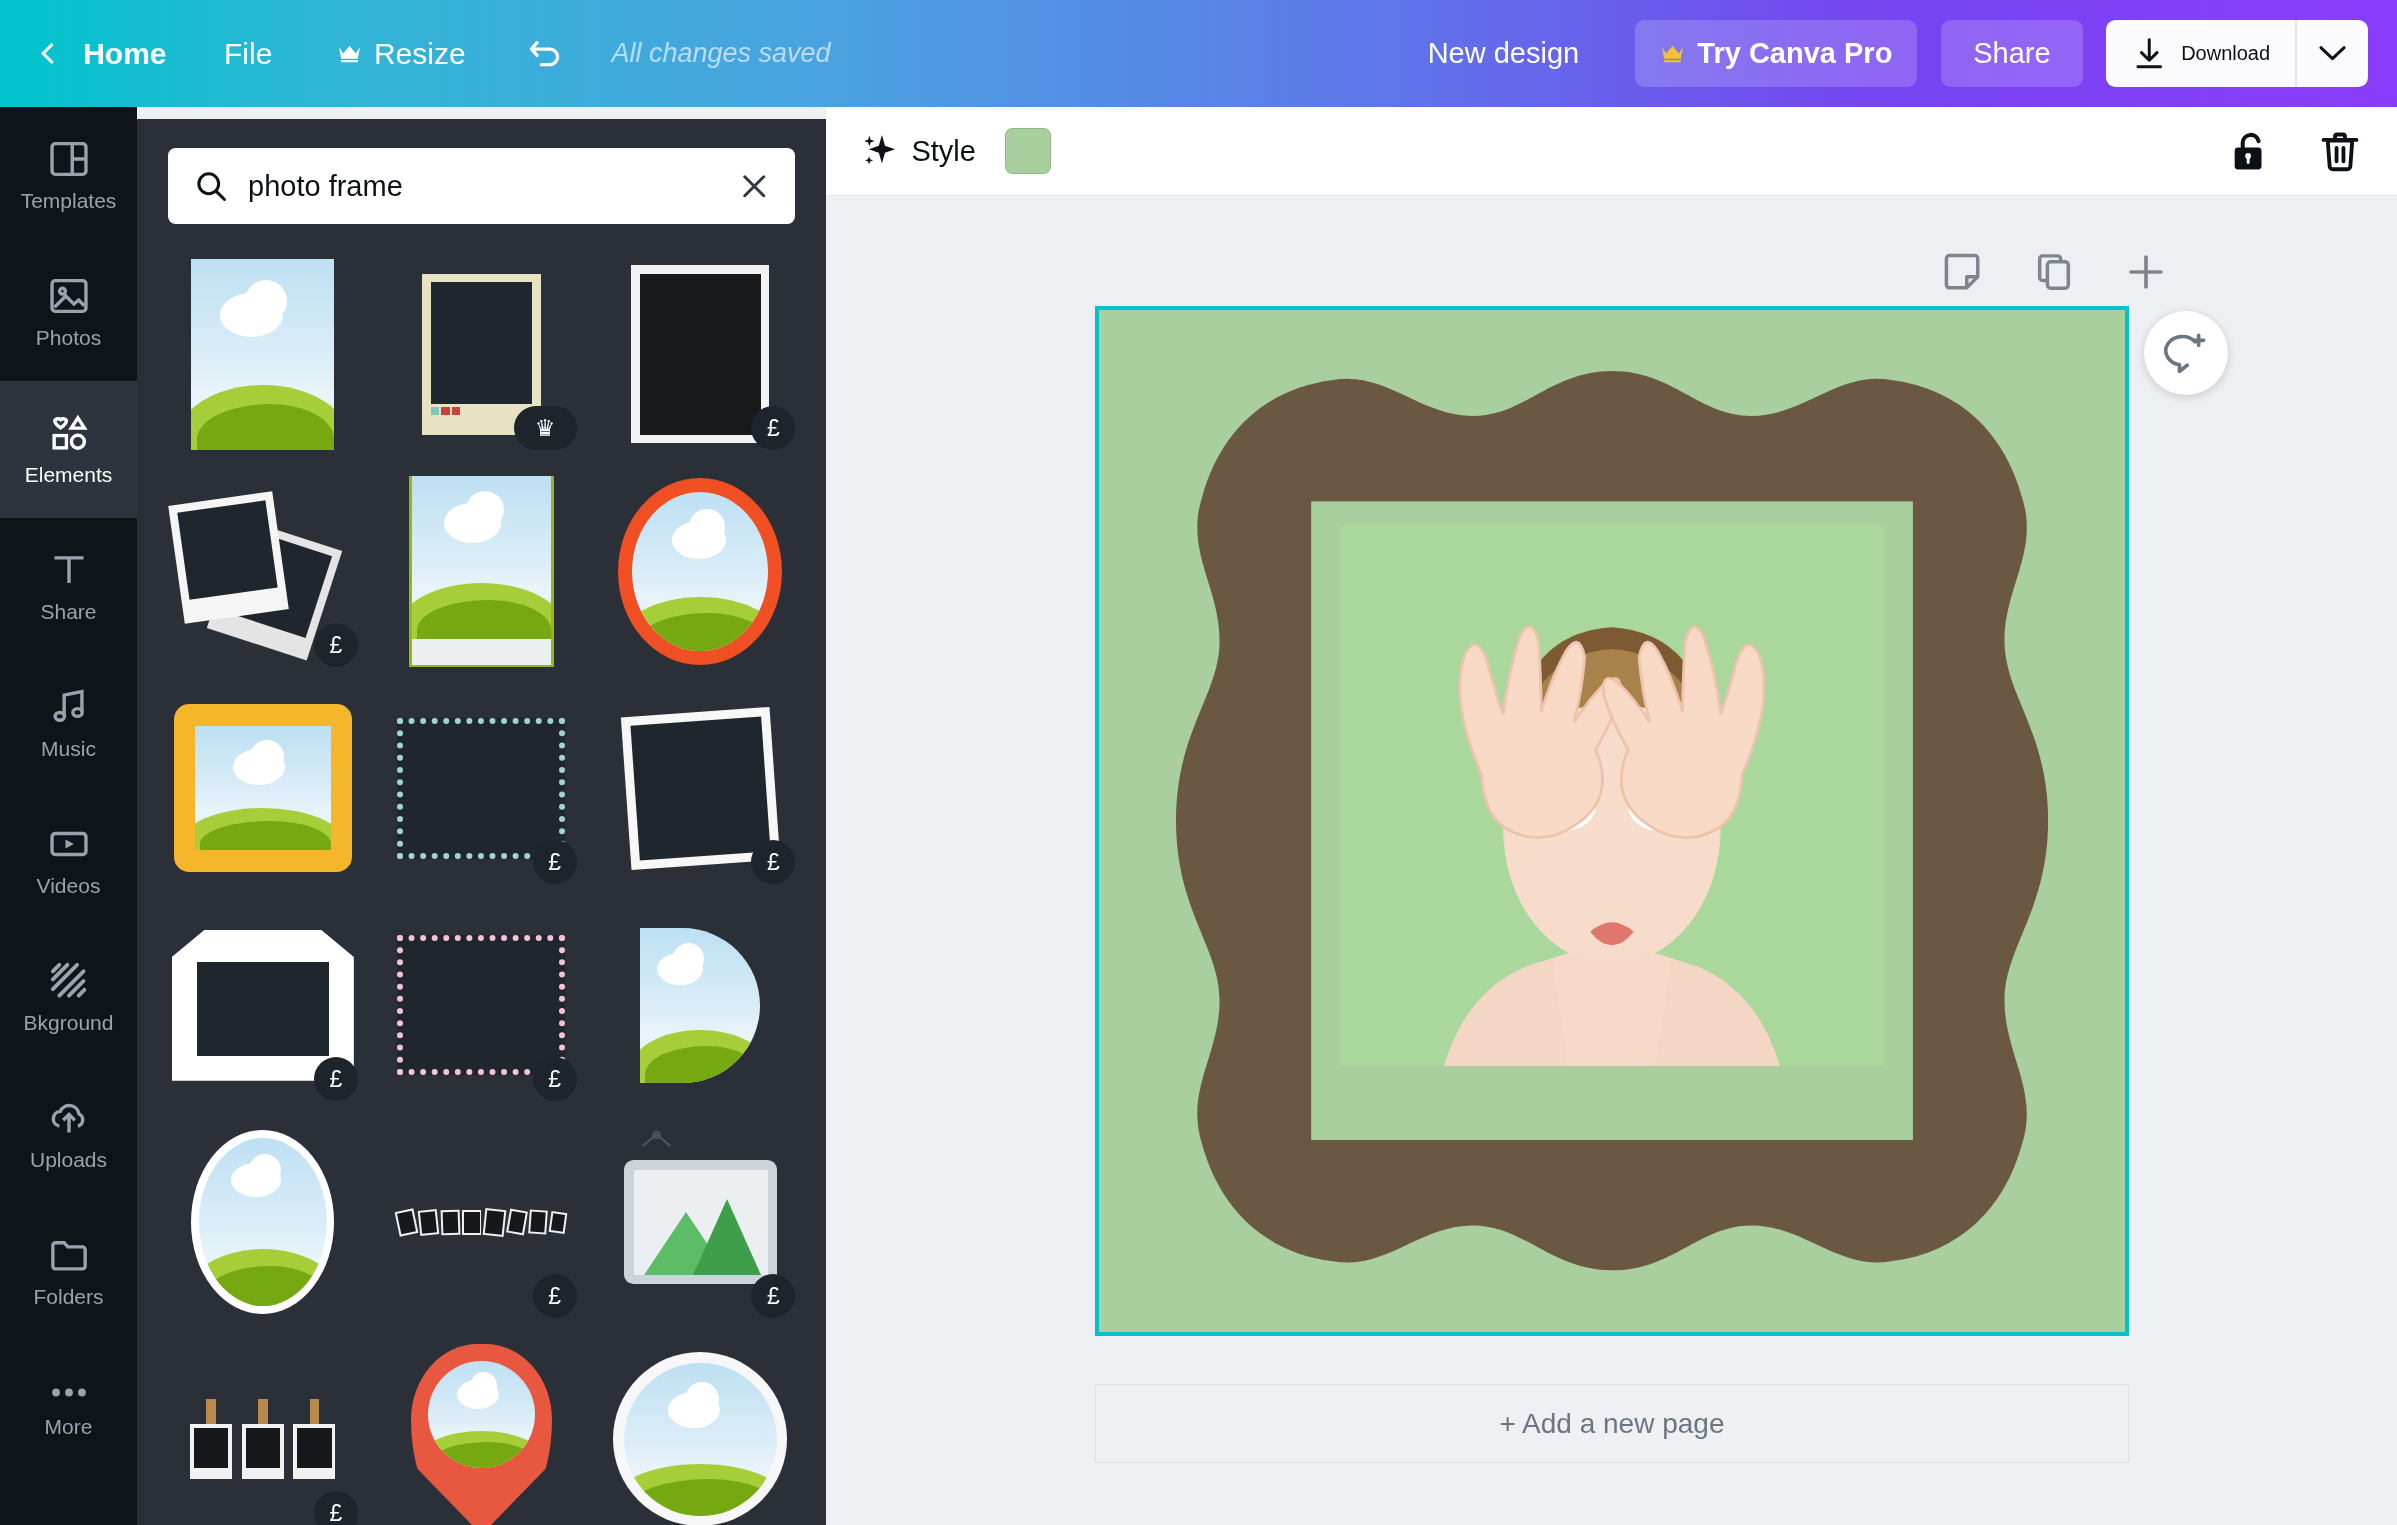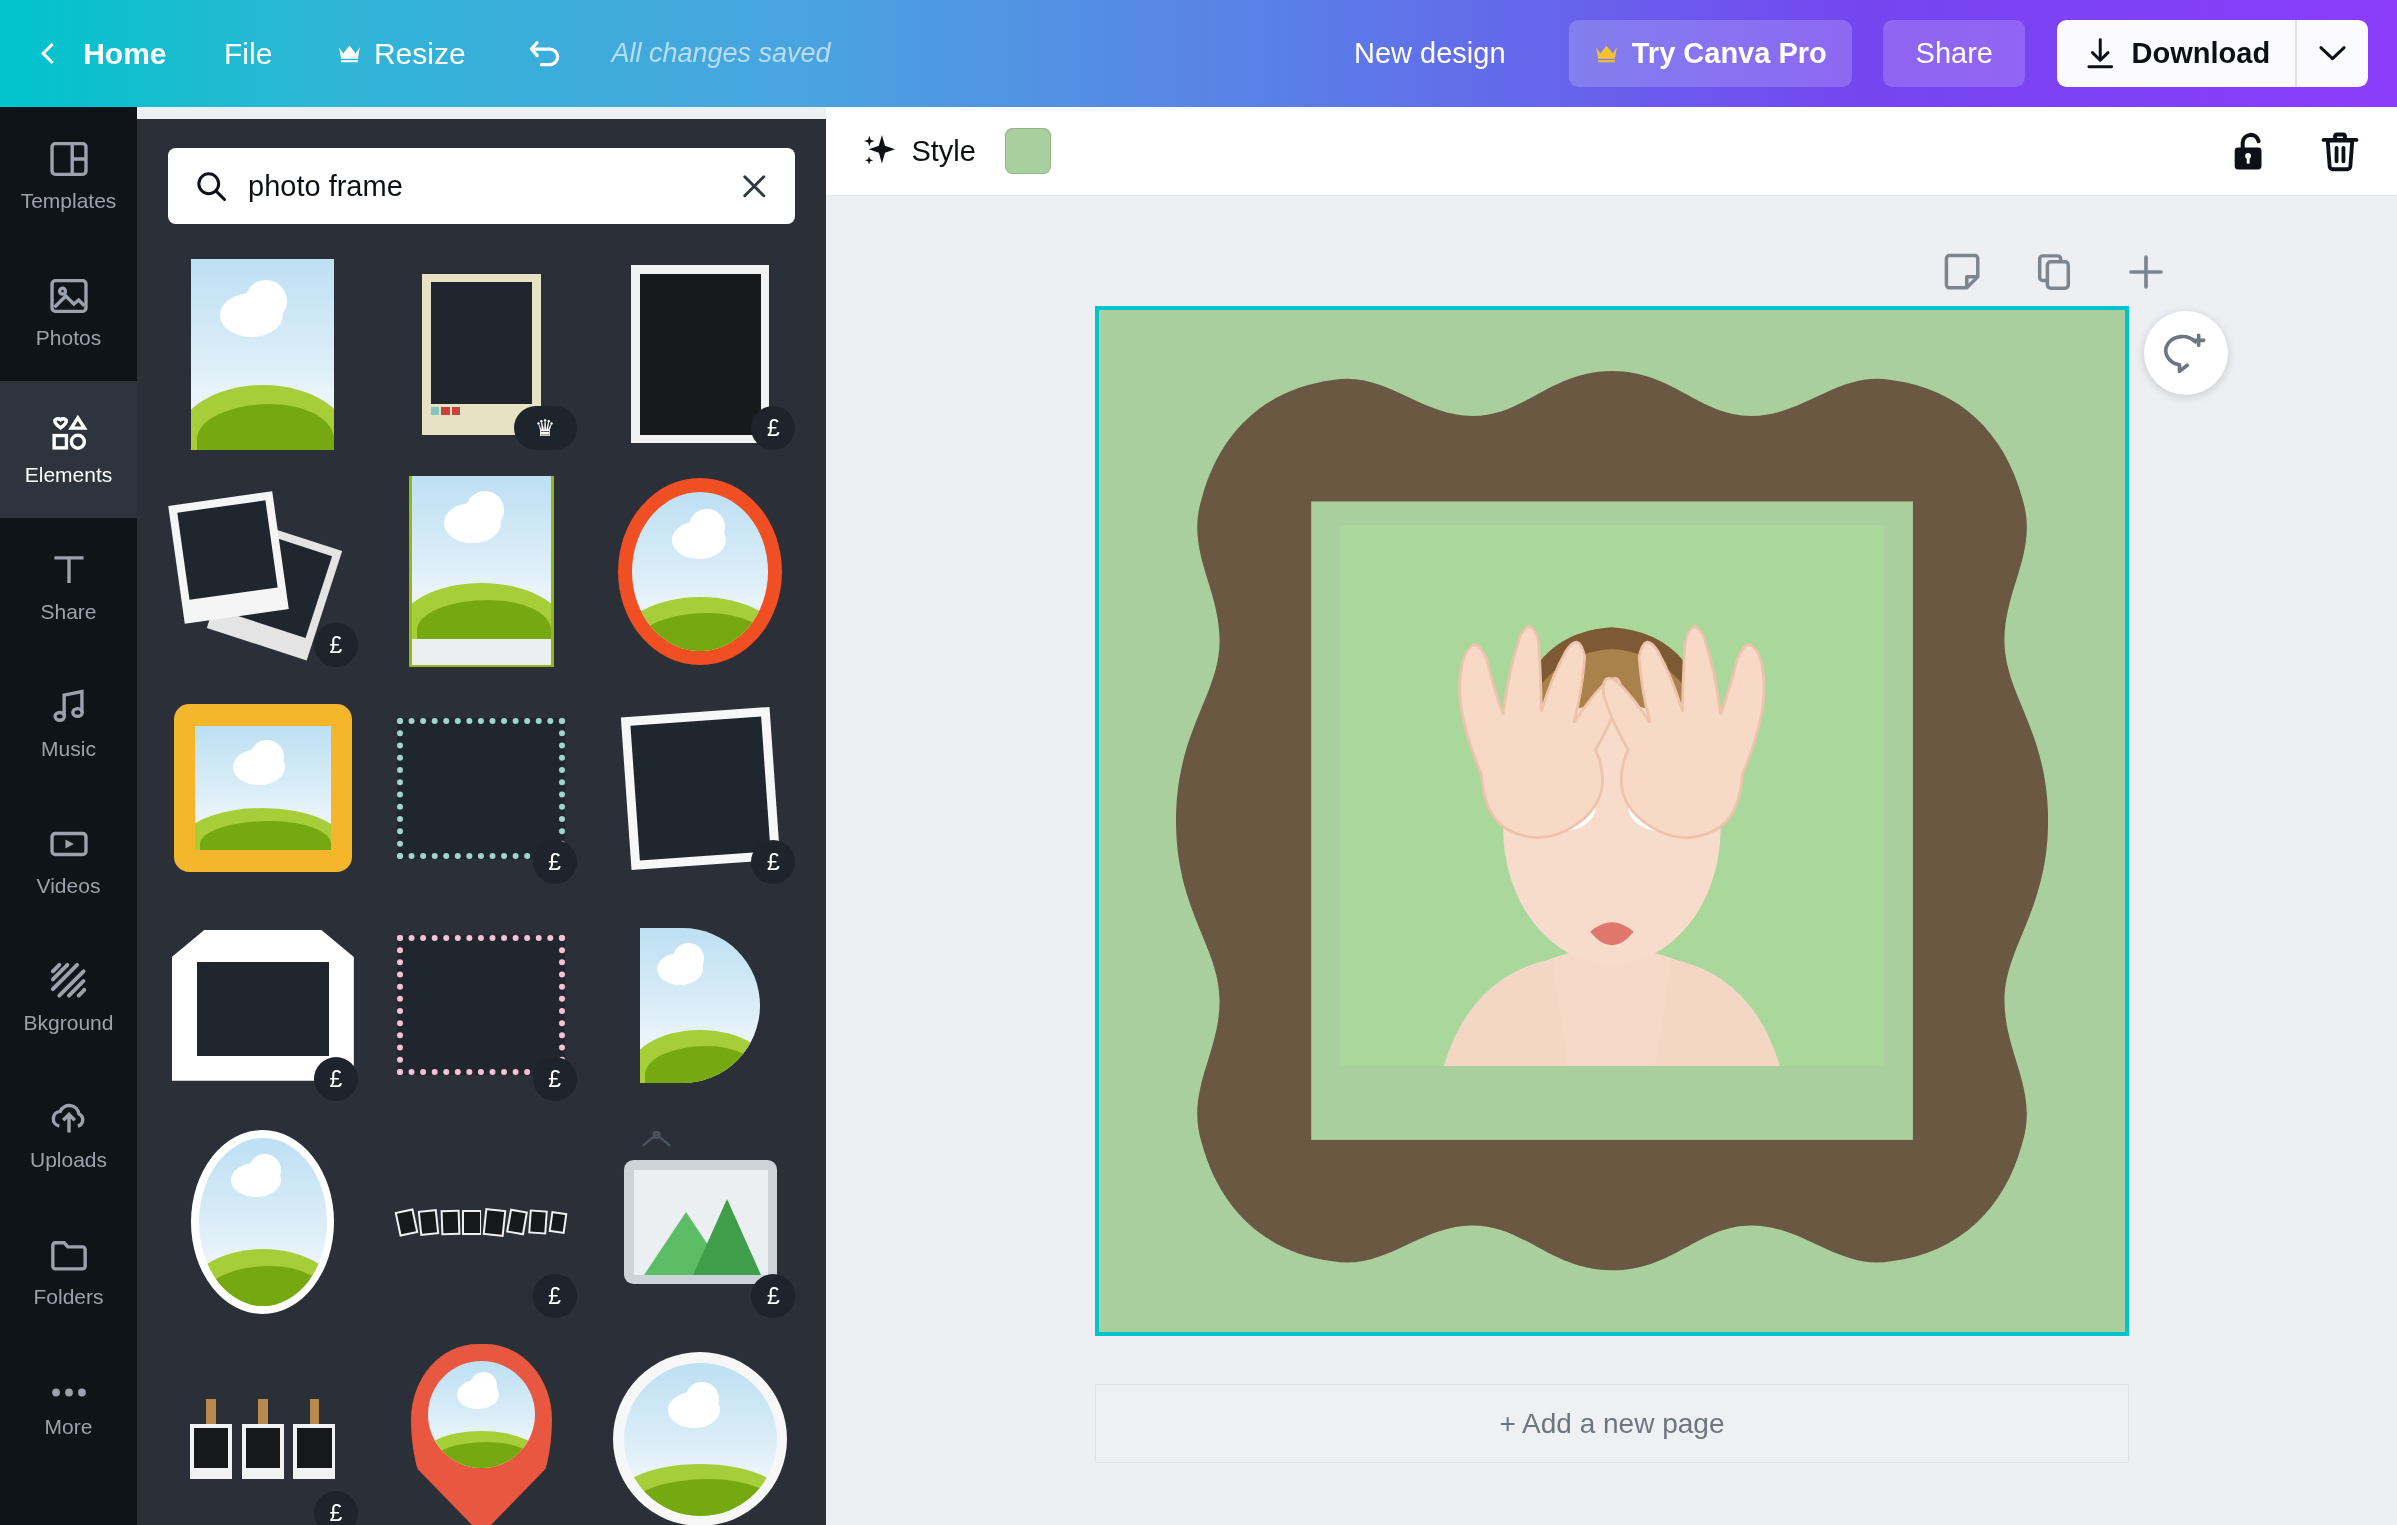--- a/index.html
+++ b/index.html
@@ -31,39 +31,39 @@
   .tb-item {
     color: #fff; font-size: 30px; font-weight: 400;
     padding: 0 32.5px; height: 107px; display: flex; align-items: center; gap: 11.5px;
   }
   .crown { width: 25px; height: 19px; display: inline-block; }
   .undo-btn { padding: 0 29px; height: 107px; display: flex; align-items: center; }
   .saved-txt {
     color: rgba(255,255,255,0.62); font-size: 27px; font-style: italic;
     margin-left: 15.3px; white-space: nowrap;
   }
-  .tb-right { margin-left: auto; display: flex; align-items: center; gap: 16px; padding-right: 29px; }
+  .tb-right { margin-left: auto; display: flex; align-items: center; gap: 8px; padding-right: 29px; }
   .newdesign {
     color: #fff; font-size: 29px; padding: 0 32.5px; height: 107px;
     display: flex; align-items: center;
   }
   .pill {
     height: 67px; border-radius: 9.6px; display: flex; align-items: center;
     justify-content: center; gap: 12.4px; color: #fff; font-size: 29px;
     font-weight: 700; padding: 0 25px; margin-left: 15.3px;
   }
   .pill.pro { background: rgba(255,255,255,0.18); }
   .pill.share { background: rgba(255,255,255,0.18); font-weight: 400; padding: 0 32.5px; justify-content: center; }
   .dl-group {
     display: flex; align-items: stretch; margin-left: 15.3px;
     background: #fbfbfd; border-radius: 9.6px; height: 67px; overflow: hidden;
   }
   .dl-main {
     display: flex; align-items: center; gap: 15.3px; padding: 0 25px 0 27px;
-    color: #0d1117; font-size: 29px; font-weight: 700;
+    color: #0d1117; font-size: 20px; font-weight: 400;
   }
   .dl-split { width: 1.9px; background: #e2e4e8; }
   .dl-caret { width: 71px; display: flex; align-items: center; justify-content: center; }
 
   
   .rail {
     position: absolute; left: 0; top: 107px; width: 137px; height: 1419px;
     background: #0f1419;
   }
   .rail-item {

